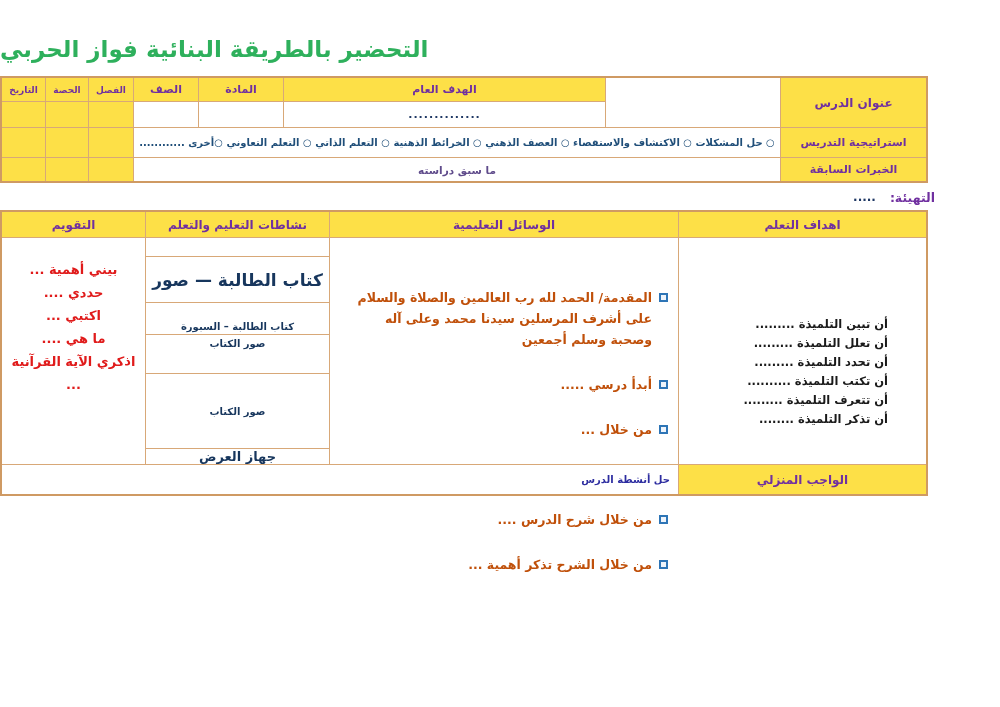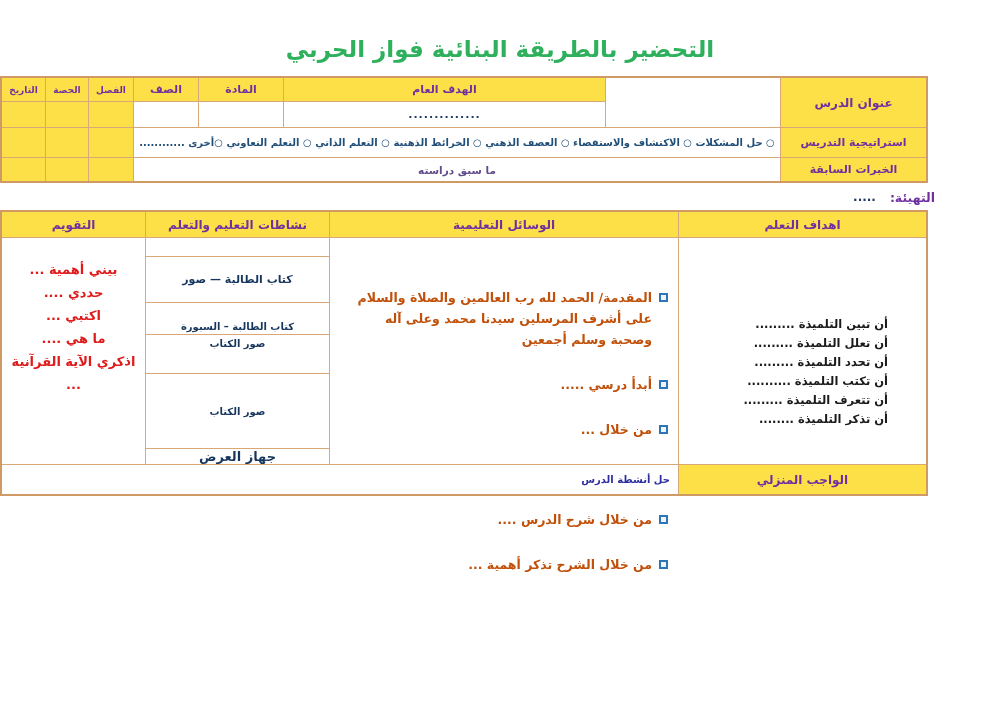--- a/index.html
+++ b/index.html
@@ -6,21 +6,21 @@
   body {
     font-family: "DejaVu Sans", sans-serif;
     background:#ffffff;
     width:1000px; height:707px;
     overflow:hidden;
   }
   .page { width:1000px; height:707px; background:#fff; }
 
   .doc-title {
     padding-top:36px;
-    text-align:center;
+    text-align:left;
     color:#2eb05c;
     font-size:23px;
     font-weight:bold;
   }
 
   
   .grid-table {
     direction:rtl;
     display:grid;
     gap:1px;
@@ -90,21 +90,21 @@
   }
 
   .aids-cell { flex-direction:column; align-items:stretch; justify-content:flex-start; padding:0; }
   .aid-row {
     display:flex; align-items:center; justify-content:center;
     border-bottom:1px solid #d8a878;
     color:#17365d; font-weight:bold; font-size:10px;
   }
   .aid-row:last-child { border-bottom:none; }
   .aid-empty   { height:20px; }
-  .aid-big     { height:47px; font-size:11px;text-align:right; }
+  .aid-big     { height:47px; font-size:17px;text-align:right; }
   .aid-thin    { height:16px;margin-top:16px; }
   .aid-top     { height:41px; align-items:flex-start; padding-top:3px; }
   .aid-mid     { height:77px; }
   .aid-last    { flex:1; font-size:13px; }
 
   .evaluation-cell {
     flex-direction:column; align-items:center; justify-content:flex-start;
     padding-top:20px;
   }
   .evaluation-line {

